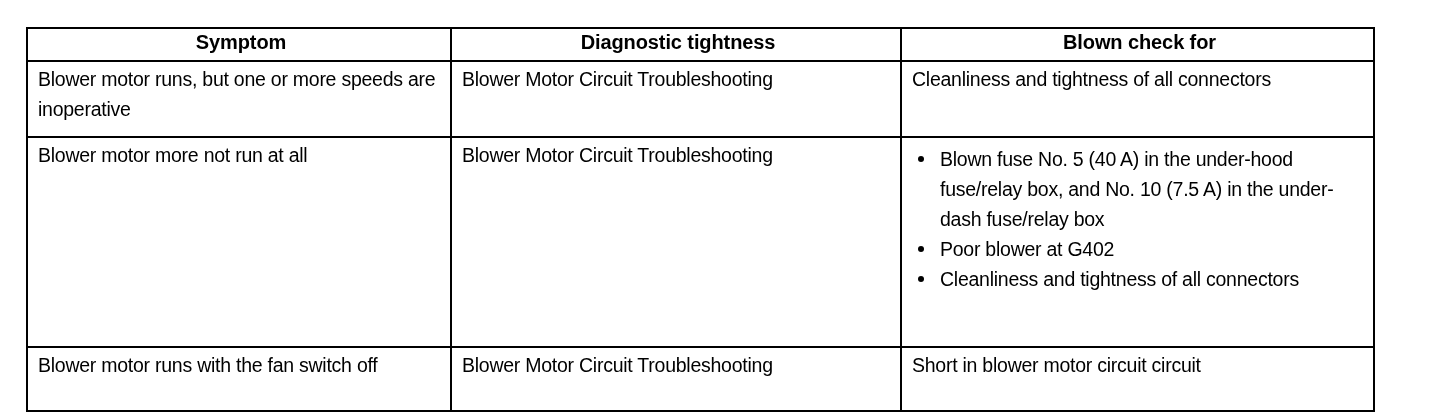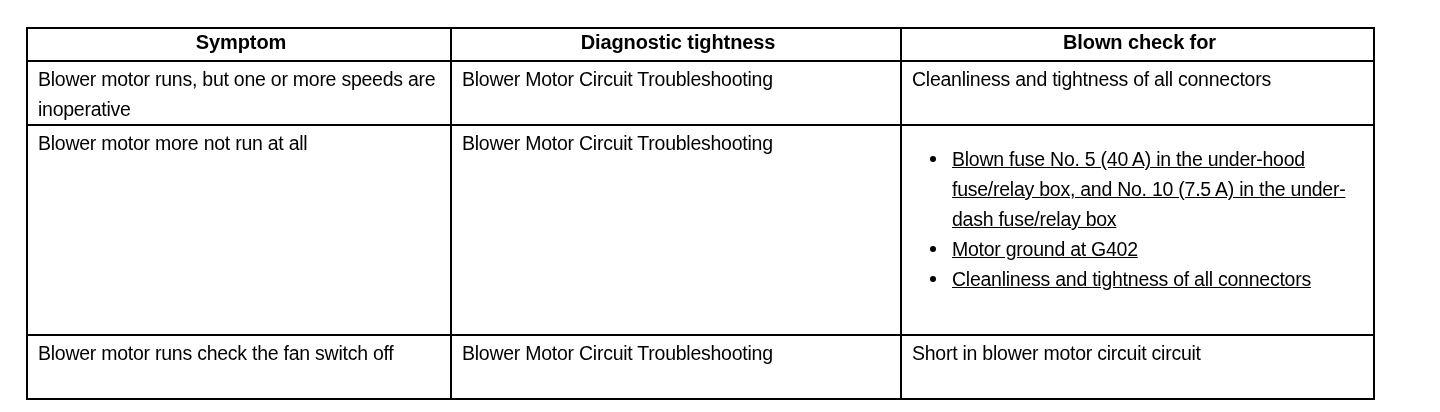--- a/index.html
+++ b/index.html
@@ -53,40 +53,39 @@
     line-height: 27px;
     letter-spacing: -0.1px;
     padding: 0 0 2px 4px;
     white-space: nowrap;
   }
 
   .cellbody {
     font-size: 19.5px;
     line-height: 30px;
     letter-spacing: -0.25px;
-    padding: 2px 6px 0 10px;
+    padding: 2px 6px 12px 10px;
   }
 
   tr.r1 td { height: 60px; }
   tr.r2 td { height: 208px; }
   tr.r3 td { height: 62px; }
 
   tr.r3 td .cellbody {
     
     overflow: hidden;
   }
 
   ul.bullets {
     list-style: none;
-    margin: 16px;
+    margin: 4px;
     padding: 2px 4px 0 6px;
     font-size: 19.5px;
     line-height: 30px;
     letter-spacing: -0.25px;
-    text-decoration: underline;
   }
   ul.bullets > li {
     position: relative;
     padding-left: 28px;
     margin: 0;
   }
   ul.bullets > li .bullet-dot {
     position: absolute;
     left: 6px;
     top: 12px;
@@ -138,33 +137,33 @@
           <div class="cellbody">Blower Motor Circuit Troubleshooting</div>
         </td>
         <td>
           <ul class="bullets">
             <li>
               <span class="bullet-dot"></span>
               <span>Blown fuse No. 5 (40 A) in the under-hood fuse/relay box, and No. 10 (7.5 A) in the under-dash fuse/relay box</span>
             </li>
             <li>
               <span class="bullet-dot"></span>
-              <span>Motor ground at G402</span>
+              <span>Poor blower at G402</span>
             </li>
             <li>
               <span class="bullet-dot"></span>
               <span>Cleanliness and tightness of all connectors</span>
             </li>
           </ul>
         </td>
       </tr>
 
       <tr class="r3">
         <td>
-          <div class="cellbody">Blower motor runs check the fan switch off</div>
+          <div class="cellbody">Blower motor runs with the fan switch off</div>
         </td>
         <td>
           <div class="cellbody">Blower Motor Circuit Troubleshooting</div>
         </td>
         <td>
           <div class="cellbody">Short in blower motor circuit circuit</div>
         </td>
       </tr>
 
     </tbody>

